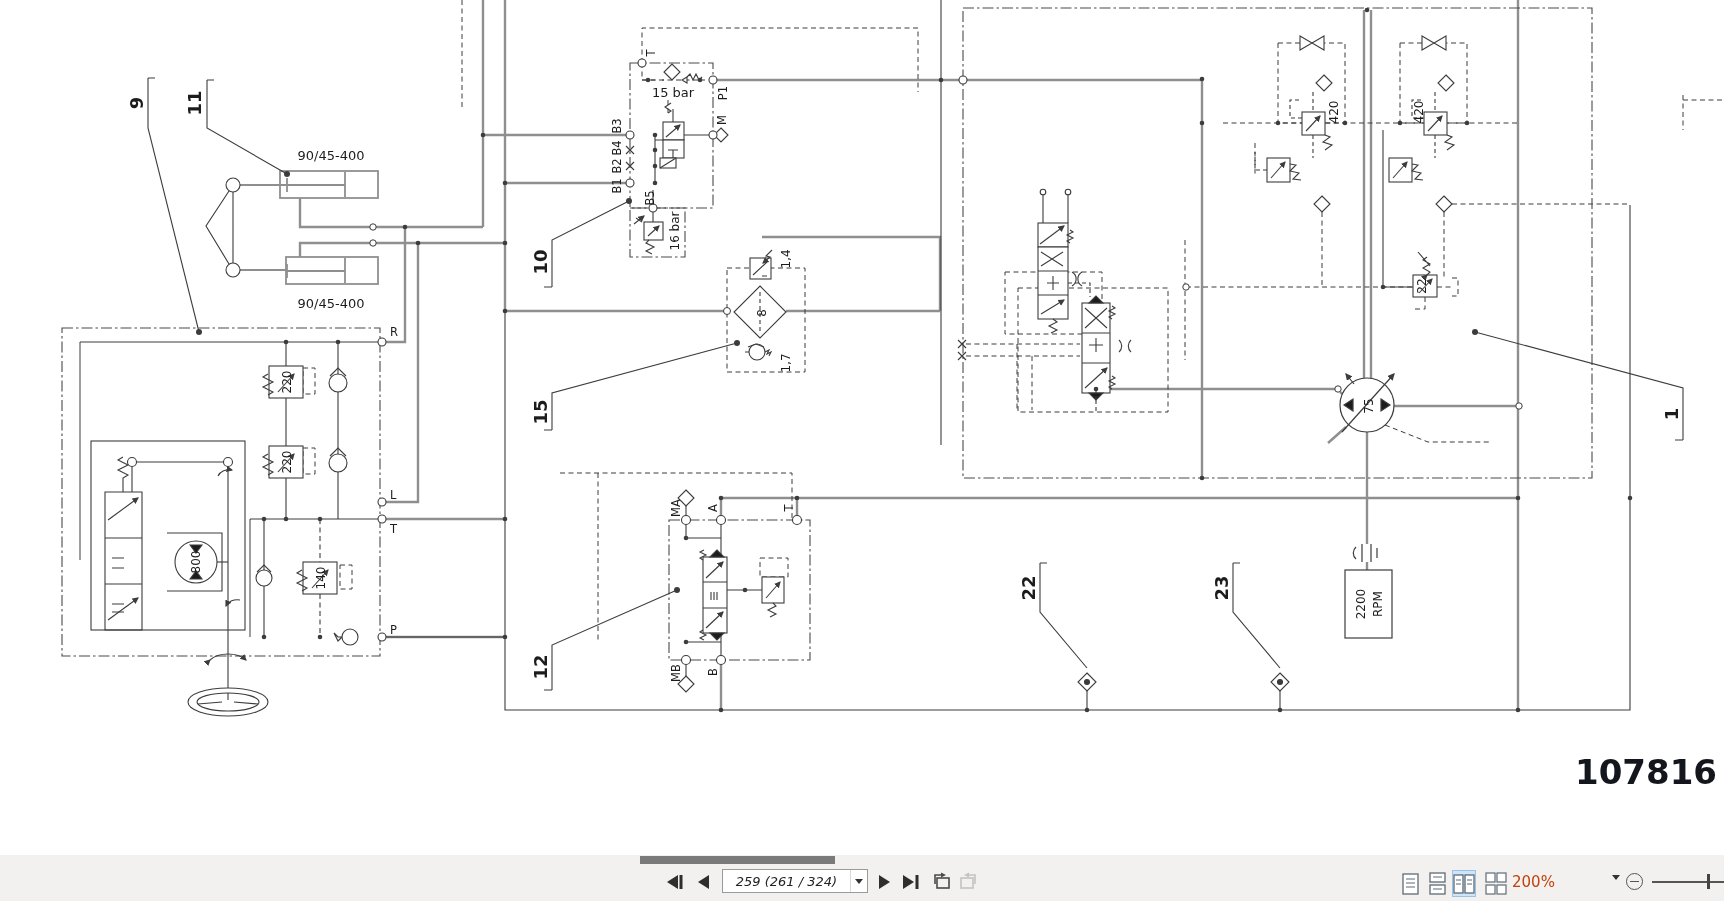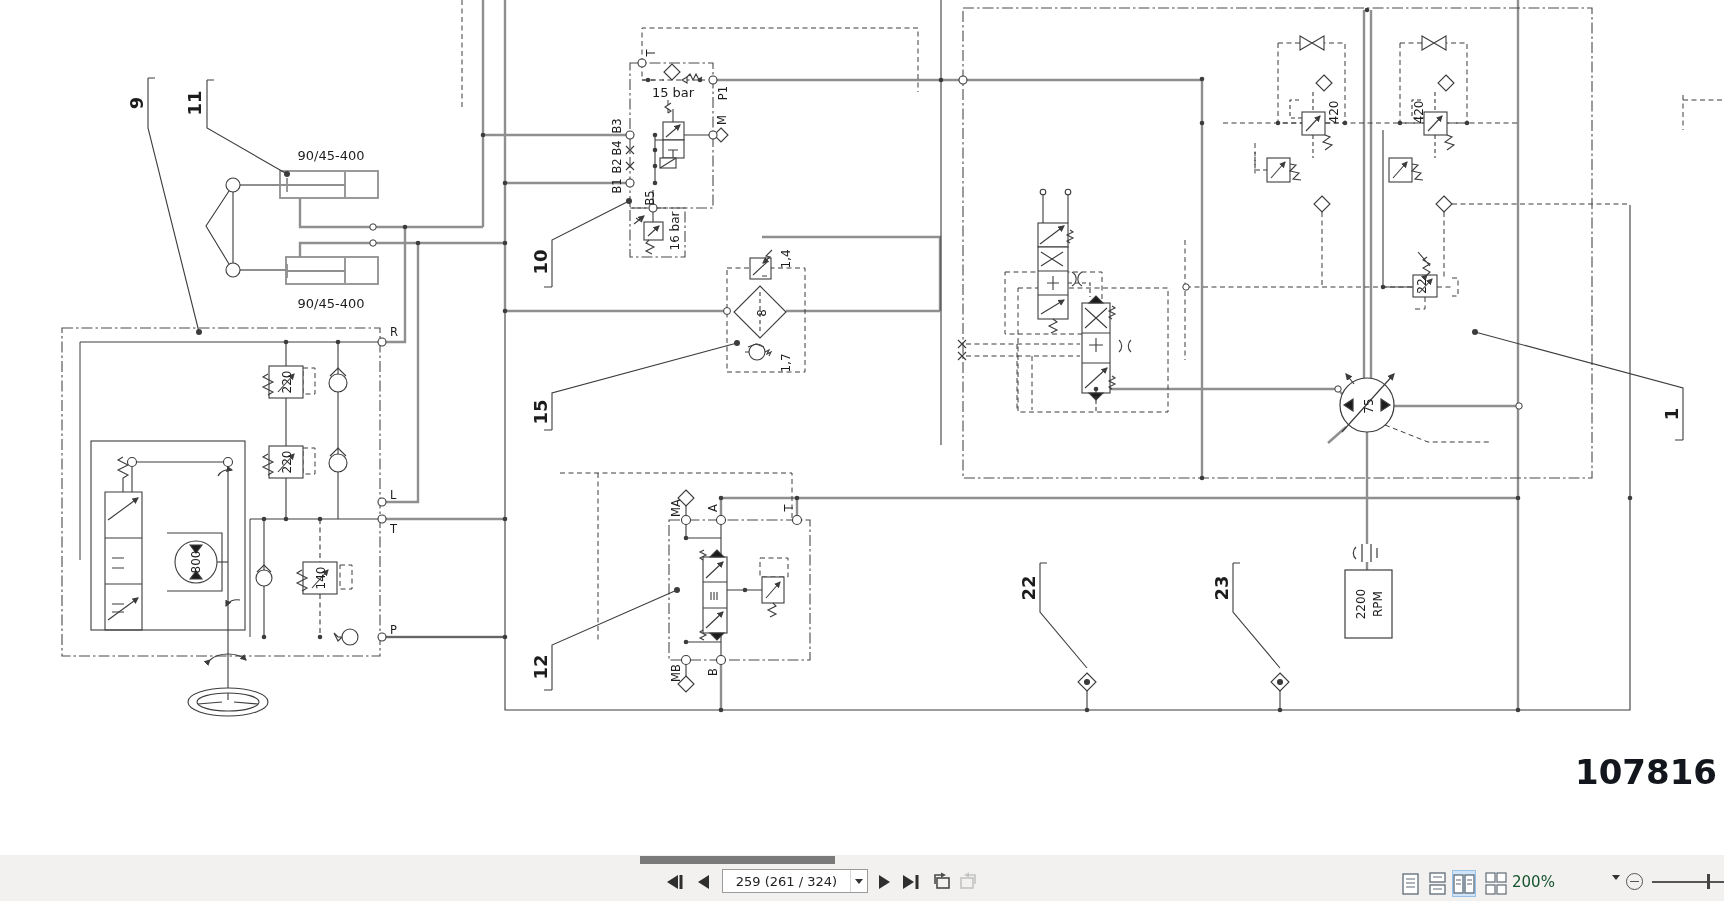--- a/index.html
+++ b/index.html
@@ -12,28 +12,28 @@
   .vlbl{font-size:12px;}
   .co{font-size:18px;font-weight:bold;}
   .dwg{font-size:34px;font-weight:bold;fill:#13161c;}
   
   .statusbar{position:absolute;left:0;top:855px;width:1724px;height:46px;background:#f2f1ef;}
   .hscroll{position:absolute;left:0;top:0;width:1724px;height:11px;background:#f2f1ef;}
   .hthumb{position:absolute;left:640px;top:1px;width:195px;height:8px;background:#7a7a7a;}
   .tbrow{position:absolute;left:0;top:11px;width:1724px;height:35px;}
   .navbtn{position:absolute;top:6px;border:none;background:transparent;padding:0;margin:0;cursor:pointer;height:22px;}
   .combo{position:absolute;left:722px;top:3px;width:144px;height:22px;background:#fff;
-         border:1px solid #9a9a9a;font-size:13px;color:#222;display:flex;align-items:center;}
+         border:1px solid #9a9a9a;font-size:13px;color:#222;display:flex;align-items:center;font-style:italic;}
   .combo .ctext{flex:1;text-align:center;white-space:nowrap;}
   .combo .ccaret{width:16px;height:100%;display:flex;align-items:center;justify-content:center;border-left:1px solid #d8d8d8;}
   .caret{width:0;height:0;border-left:4px solid transparent;border-right:4px solid transparent;border-top:5px solid #333;}
   .layicon{position:absolute;top:4px;width:24px;height:27px;display:flex;align-items:center;justify-content:center;
            border:1px solid transparent;background:transparent;padding:0;cursor:pointer;}
   .layicon.sel{background:#cfe4f8;border:1px solid #98c3e6;}
-  .zoomtext{position:absolute;left:1512px;top:7px;font-size:15px;color:#14532d;}
+  .zoomtext{position:absolute;left:1512px;top:7px;font-size:15px;color:#c2410c;}
   .zcaret{position:absolute;left:1612px;top:14px;}
   .minuscircle{position:absolute;left:1626px;top:7px;width:17px;height:17px;border:1px solid #555;
                border-radius:50%;box-sizing:border-box;}
   .minuscircle::after{content:"";position:absolute;left:3px;top:7px;width:9px;height:1.4px;background:#555;}
   .ztrack{position:absolute;left:1652px;top:15px;width:72px;height:1.5px;background:#555;}
   .zknob{position:absolute;left:1707px;top:8px;width:2.5px;height:15px;background:#444;cursor:pointer;}
 </style>
 </head>
 <body>
 

